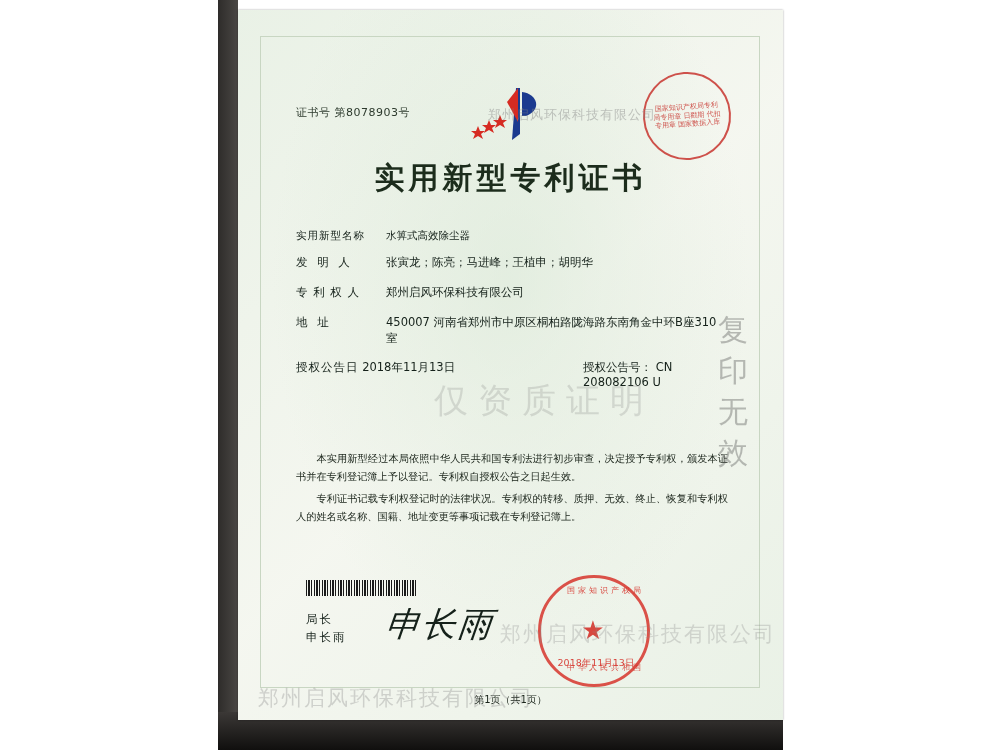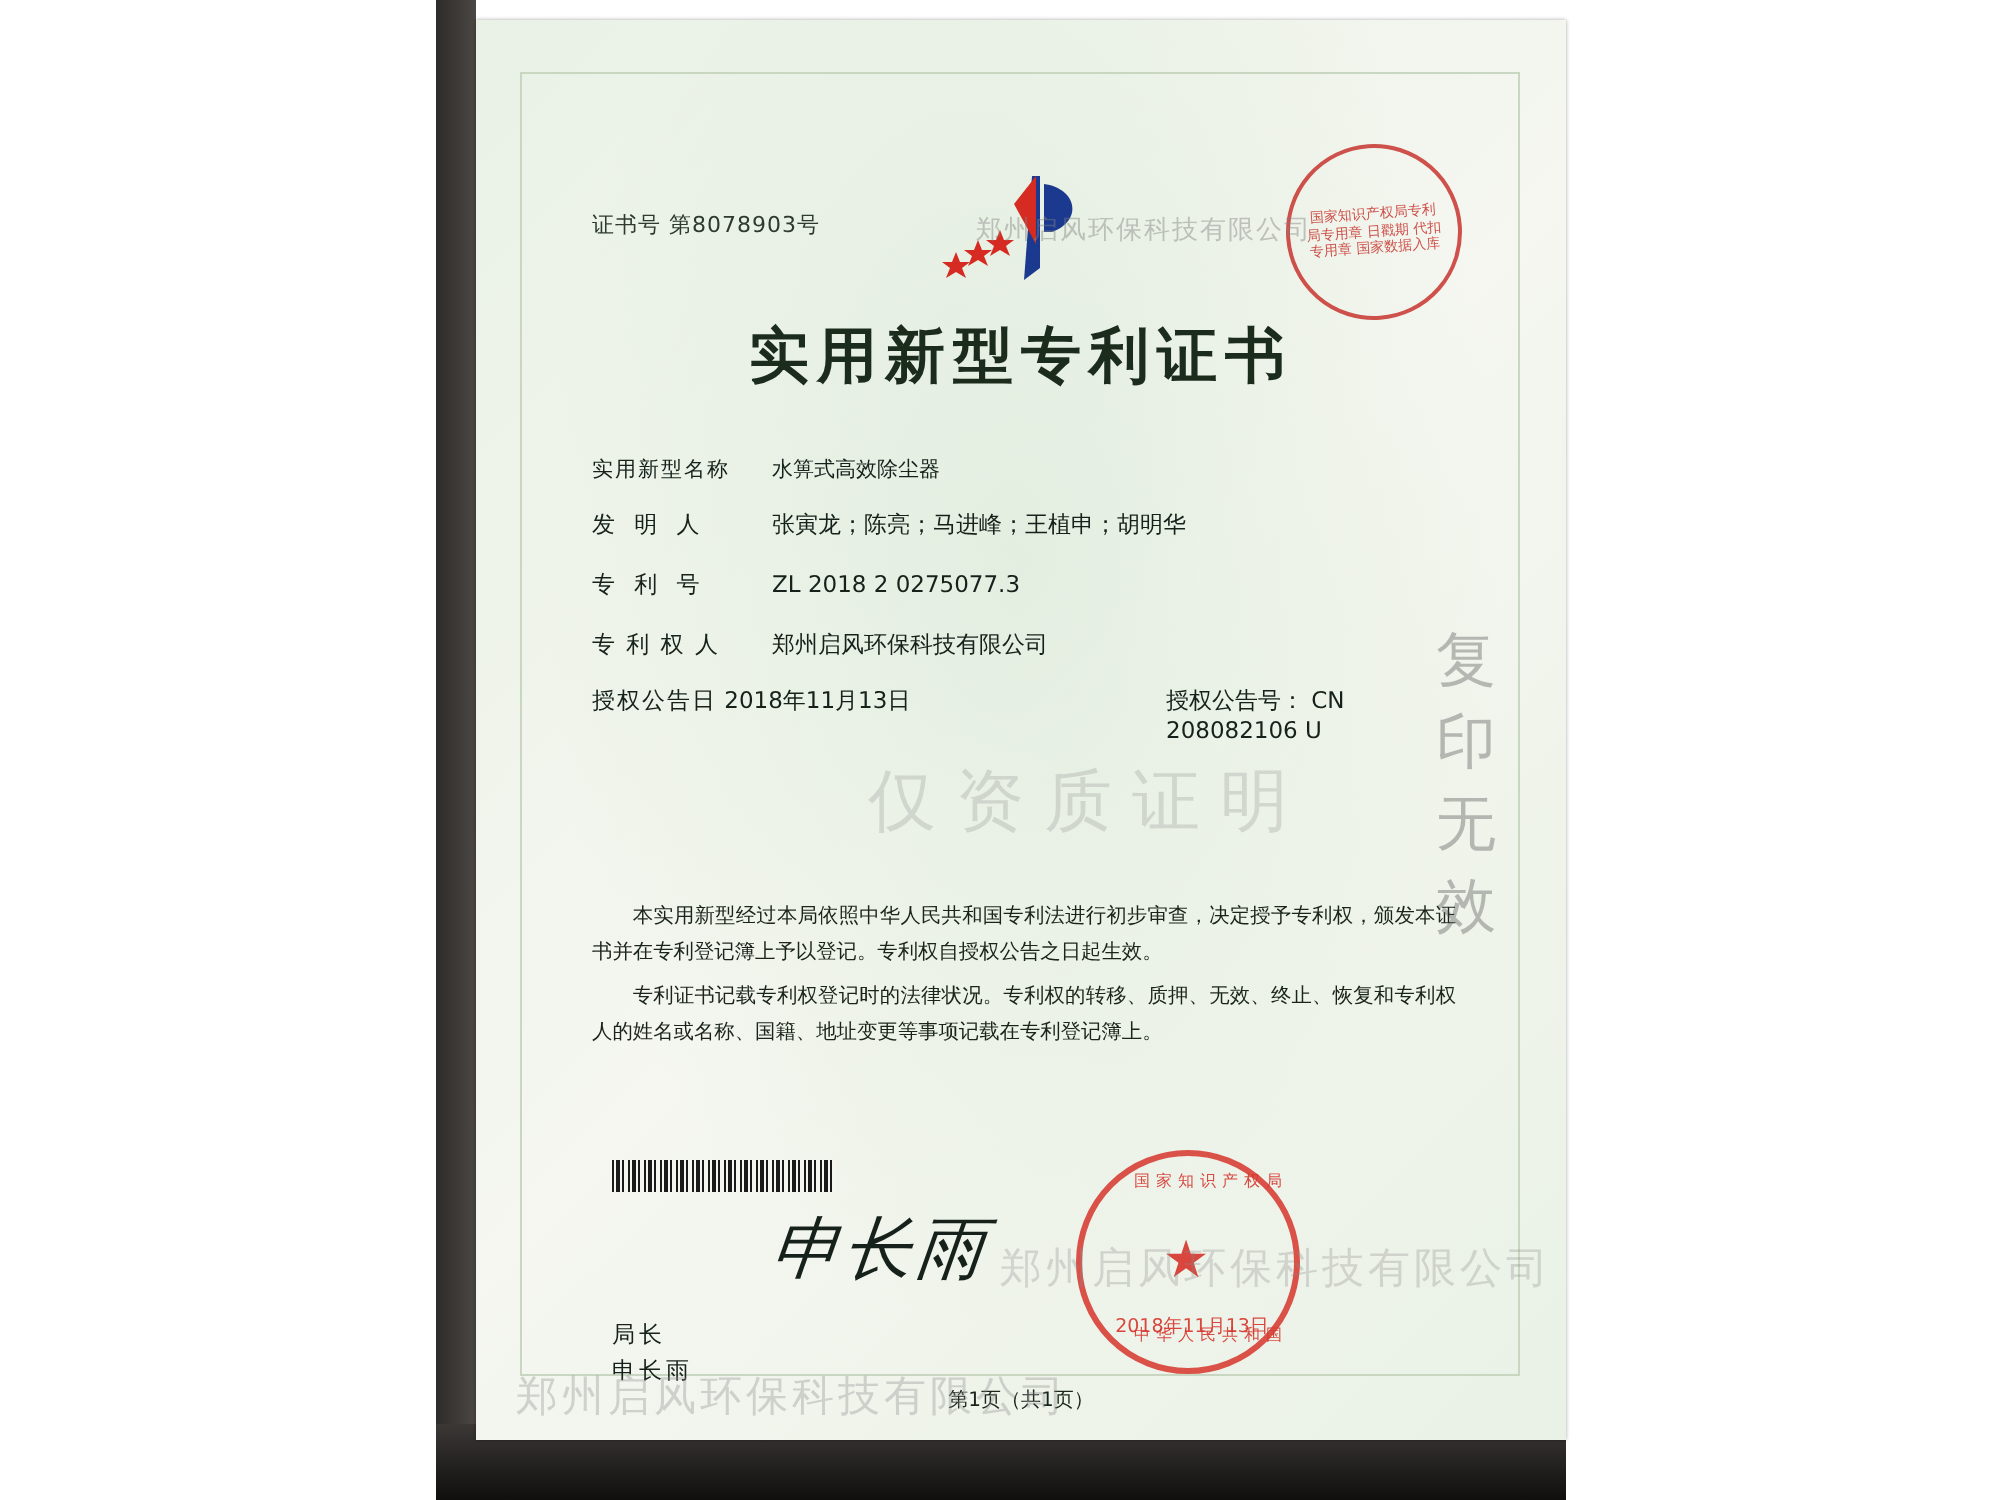--- a/index.html
+++ b/index.html
@@ -188,21 +188,20 @@
 
   .director {
     position: absolute;
     left: 68px;
     top: 600px;
     font-size: 11.5px;
     line-height: 1.6;
     color: #15211a;
     letter-spacing: 2px;
     font-family: "DejaVu Sans", sans-serif;
-    margin-top: 48px;
   }
   .signature {
     position: absolute;
     left: 148px;
     top: 592px;
     font-size: 34px;
     color: #15211a;
     font-family: "DejaVu Serif", serif;
     font-style: italic;
     letter-spacing: 2px;
@@ -360,26 +359,26 @@
     <div class="fields">
       <div class="field-row small">
         <div class="field-label wide">实用新型名称</div>
         <div class="field-value">水箅式高效除尘器</div>
       </div>
       <div class="field-row">
         <div class="field-label">发 明 人</div>
         <div class="field-value">张寅龙；陈亮；马进峰；王植申；胡明华</div>
       </div>
       <div class="field-row">
-        <div class="field-label">专 利 号</div>
-        <div class="field-value">ZL 2018 2 0275077.3</div>
+        <div class="field-label wide">专 利 权 人</div>
+        <div class="field-value">郑州启风环保科技有限公司</div>
       </div>
       <div class="field-row">
-        <div class="field-label wide">专 利 权 人</div>
-        <div class="field-value">郑州启风环保科技有限公司</div>
+        <div class="field-label">地 址</div>
+        <div class="field-value">450007 河南省郑州市中原区桐柏路陇海路东南角金中环B座310室</div>
       </div>
 
       <div class="pub-row">
         <div class="pub-left">
           <span class="l">授权公告日</span>
           <span>2018年11月13日</span>
         </div>
         <div class="pub-right">
           <span>授权公告号：</span>
           <span>CN 208082106 U</span>

